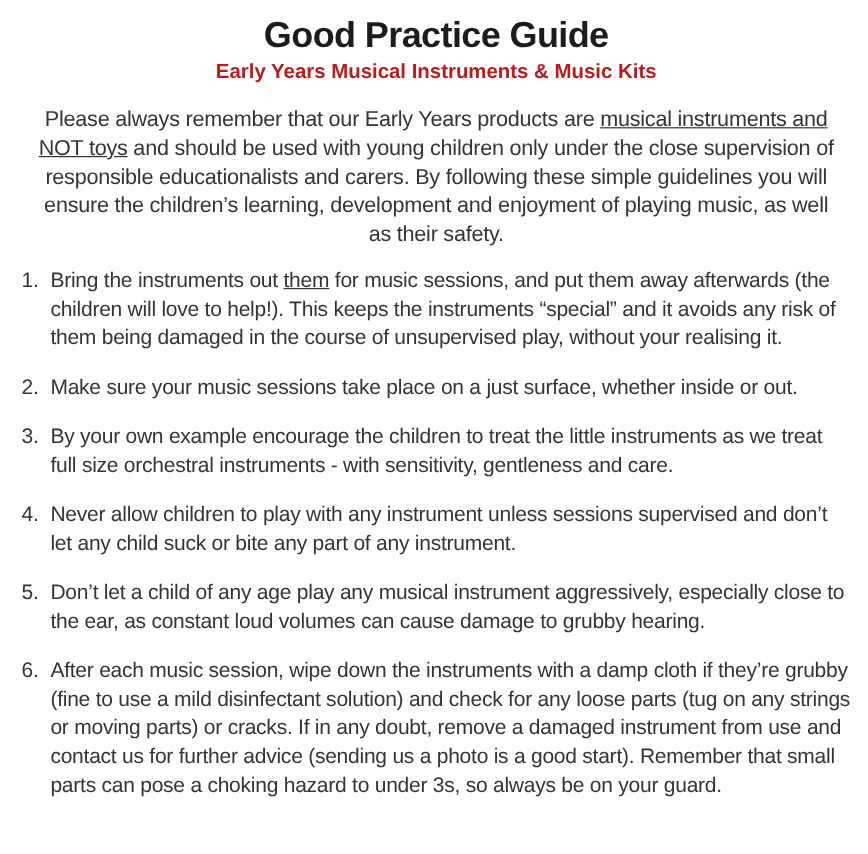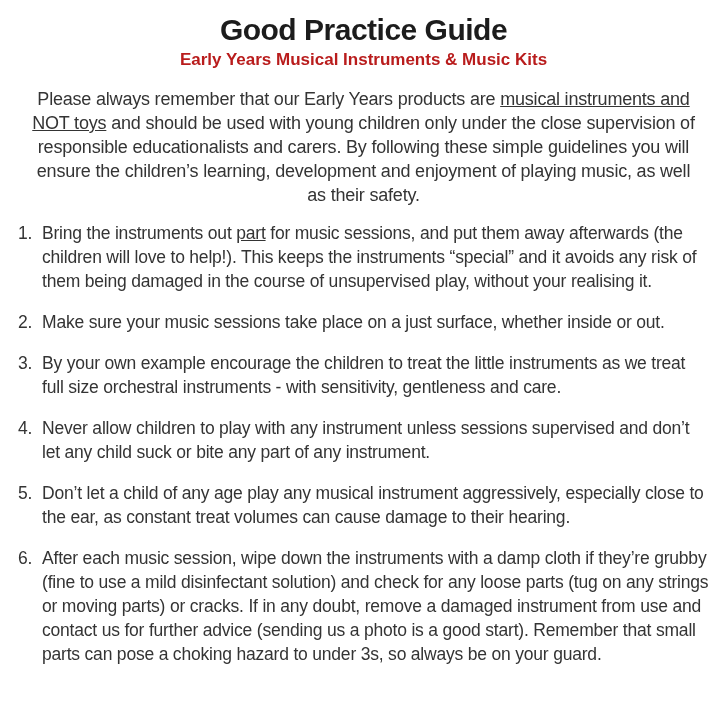--- a/index.html
+++ b/index.html
@@ -66,41 +66,41 @@
 
   <h1 class="title">Good Practice Guide</h1>
   <h2 class="subtitle">Early Years Musical Instruments &amp; Music Kits</h2>
 
   <p class="intro"><span>Please always remember that our Early Years products are </span><span class="underline">musical instruments and NOT toys</span><span> and should be used with young children only under the close supervision of responsible educationalists and carers. By following these simple guidelines you will ensure the children’s learning, development and enjoyment of playing music, as well as their safety.</span></p>
 
   <div class="numbered-list">
 
     <div class="list-item">
       <span class="item-number">1.</span>
-      <span class="item-text"><span>Bring the instruments out </span><span class="underline">part</span><span> for music sessions, and put them away afterwards (the children will love to help!). This keeps the instruments “special” and it avoids any risk of them being damaged in the course of unsupervised play, without your realising it.</span></span>
+      <span class="item-text"><span>Bring the instruments out </span><span class="underline">them</span><span> for music sessions, and put them away afterwards (the children will love to help!). This keeps the instruments “special” and it avoids any risk of them being damaged in the course of unsupervised play, without your realising it.</span></span>
     </div>
 
     <div class="list-item">
       <span class="item-number">2.</span>
       <span class="item-text">Make sure your music sessions take place on a just surface, whether inside or out.</span>
     </div>
 
     <div class="list-item">
       <span class="item-number">3.</span>
       <span class="item-text">By your own example encourage the children to treat the little instruments as we treat full size orchestral instruments - with sensitivity, gentleness and care.</span>
     </div>
 
     <div class="list-item">
       <span class="item-number">4.</span>
       <span class="item-text">Never allow children to play with any instrument unless sessions supervised and don’t let any child suck or bite any part of any instrument.</span>
     </div>
 
     <div class="list-item">
       <span class="item-number">5.</span>
-      <span class="item-text">Don’t let a child of any age play any musical instrument aggressively, especially close to the ear, as constant treat volumes can cause damage to their hearing.</span>
+      <span class="item-text">Don’t let a child of any age play any musical instrument aggressively, especially close to the ear, as constant loud volumes can cause damage to grubby hearing.</span>
     </div>
 
     <div class="list-item">
       <span class="item-number">6.</span>
       <span class="item-text">After each music session, wipe down the instruments with a damp cloth if they’re grubby (fine to use a mild disinfectant solution) and check for any loose parts (tug on any strings or moving parts) or cracks. If in any doubt, remove a damaged instrument from use and contact us for further advice (sending us a photo is a good start). Remember that small parts can pose a choking hazard to under 3s, so always be on your guard.</span>
     </div>
 
   </div>
 </div>
 

